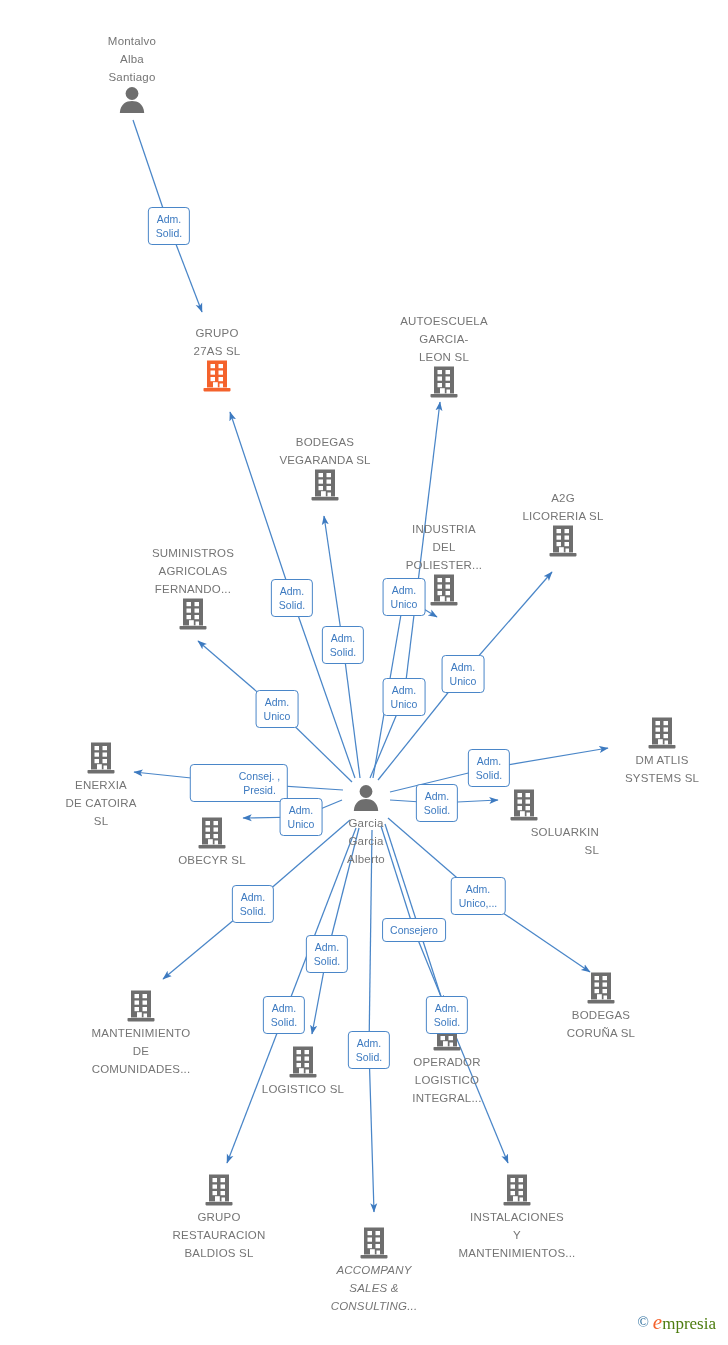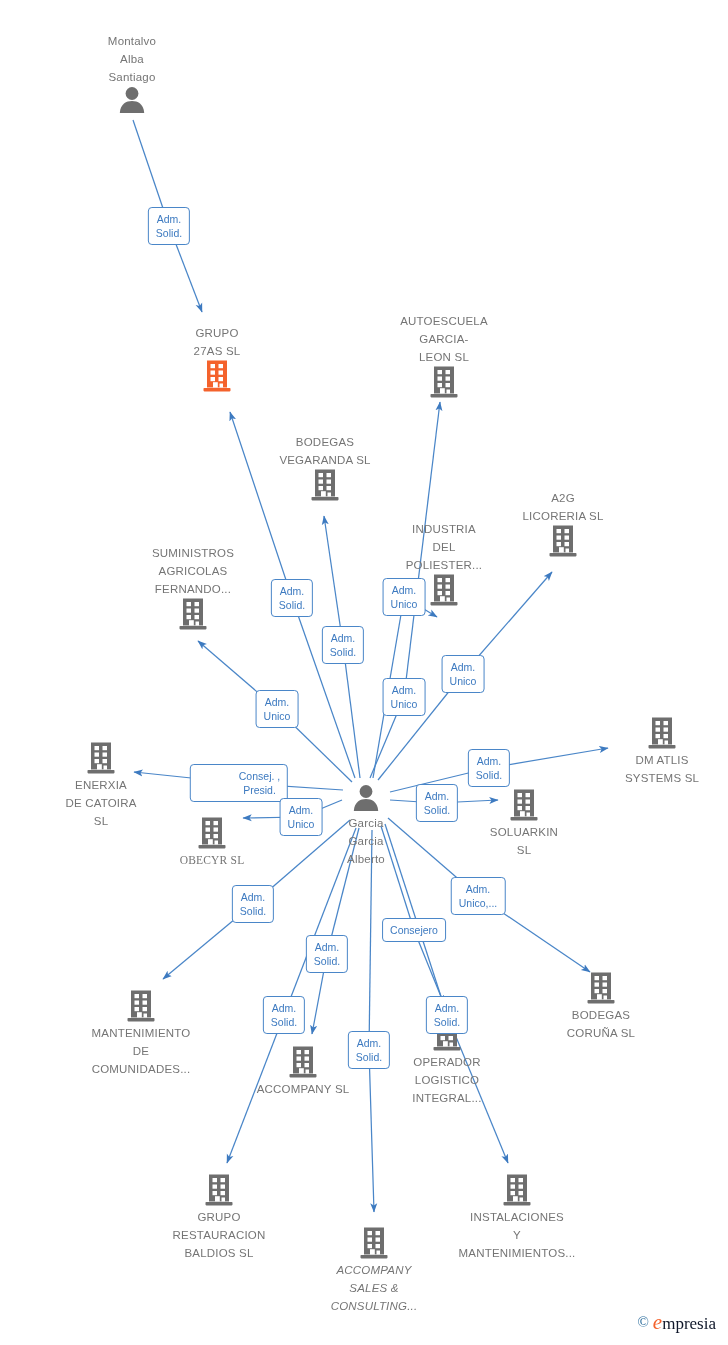--- a/index.html
+++ b/index.html
@@ -72,21 +72,21 @@
   .watermark .wm-c {
     font-size: 15px;
     color: #2e6f9e;
   }
   .watermark .wm-e {
     color: #f4622c;
     font-size: 21px;
     font-style: italic;
   }
   .watermark .wm-rest {
-    color: #0f172a;
+    color: #4d7c0f;
     font-size: 17px;
   }
 </style>
 </head>
 <body>
 
 <div id="canvas">
 
   <svg id="edges" viewBox="0 0 728 1345" xmlns="http://www.w3.org/2000/svg">
     <defs>
@@ -229,21 +229,21 @@
             <rect x="8.5" y="11.5" width="4.5" height="4.2" fill="#fff"></rect>
             <rect x="16.5" y="11.5" width="4.5" height="4.2" fill="#fff"></rect>
             <rect x="8.5" y="18" width="4.5" height="4.2" fill="#fff"></rect>
             <rect x="16.5" y="18" width="4.5" height="4.2" fill="#fff"></rect>
             <rect x="11" y="23.2" width="4.8" height="5.3" fill="#fff"></rect>
             <rect x="17.5" y="24.5" width="3.5" height="4" fill="#fff"></rect>
             <rect x="1.5" y="29" width="27" height="3.4" rx="0.8" fill="#6e6e6e"></rect>
           </svg></span><span class="node-label">ENERXIA
 DE CATOIRA
 SL</span></div>
-      <div class="node below" style="left: 212px; top: 816px; font-family: Liberation Serif, serif;"><span><svg class="node-icon" width="30" height="34" viewBox="0 0 30 34" xmlns="http://www.w3.org/2000/svg">
+      <div class="node below" style="left: 212px; top: 816px;"><span><svg class="node-icon" width="30" height="34" viewBox="0 0 30 34" xmlns="http://www.w3.org/2000/svg">
             <rect x="5" y="1.5" width="20" height="27" fill="#6e6e6e"></rect>
             <rect x="8.5" y="5" width="4.5" height="4.2" fill="#fff"></rect>
             <rect x="16.5" y="5" width="4.5" height="4.2" fill="#fff"></rect>
             <rect x="8.5" y="11.5" width="4.5" height="4.2" fill="#fff"></rect>
             <rect x="16.5" y="11.5" width="4.5" height="4.2" fill="#fff"></rect>
             <rect x="8.5" y="18" width="4.5" height="4.2" fill="#fff"></rect>
             <rect x="16.5" y="18" width="4.5" height="4.2" fill="#fff"></rect>
             <rect x="11" y="23.2" width="4.8" height="5.3" fill="#fff"></rect>
             <rect x="17.5" y="24.5" width="3.5" height="4" fill="#fff"></rect>
             <rect x="1.5" y="29" width="27" height="3.4" rx="0.8" fill="#6e6e6e"></rect>
@@ -260,21 +260,21 @@
             <rect x="16.5" y="5" width="4.5" height="4.2" fill="#fff"></rect>
             <rect x="8.5" y="11.5" width="4.5" height="4.2" fill="#fff"></rect>
             <rect x="16.5" y="11.5" width="4.5" height="4.2" fill="#fff"></rect>
             <rect x="8.5" y="18" width="4.5" height="4.2" fill="#fff"></rect>
             <rect x="16.5" y="18" width="4.5" height="4.2" fill="#fff"></rect>
             <rect x="11" y="23.2" width="4.8" height="5.3" fill="#fff"></rect>
             <rect x="17.5" y="24.5" width="3.5" height="4" fill="#fff"></rect>
             <rect x="1.5" y="29" width="27" height="3.4" rx="0.8" fill="#6e6e6e"></rect>
           </svg></span><span class="node-label">DM ATLIS
 SYSTEMS SL</span></div>
-      <div class="node below" style="left: 524px; top: 788px;"><span><svg class="node-icon" width="30" height="34" viewBox="0 0 30 34" xmlns="http://www.w3.org/2000/svg">
+      <div class="node below" style="left: 524px; top: 788px; text-align: right;"><span><svg class="node-icon" width="30" height="34" viewBox="0 0 30 34" xmlns="http://www.w3.org/2000/svg">
             <rect x="5" y="1.5" width="20" height="27" fill="#6e6e6e"></rect>
             <rect x="8.5" y="5" width="4.5" height="4.2" fill="#fff"></rect>
             <rect x="16.5" y="5" width="4.5" height="4.2" fill="#fff"></rect>
             <rect x="8.5" y="11.5" width="4.5" height="4.2" fill="#fff"></rect>
             <rect x="16.5" y="11.5" width="4.5" height="4.2" fill="#fff"></rect>
             <rect x="8.5" y="18" width="4.5" height="4.2" fill="#fff"></rect>
             <rect x="16.5" y="18" width="4.5" height="4.2" fill="#fff"></rect>
             <rect x="11" y="23.2" width="4.8" height="5.3" fill="#fff"></rect>
             <rect x="17.5" y="24.5" width="3.5" height="4" fill="#fff"></rect>
             <rect x="1.5" y="29" width="27" height="3.4" rx="0.8" fill="#6e6e6e"></rect>
@@ -311,21 +311,21 @@
             <rect x="5" y="1.5" width="20" height="27" fill="#6e6e6e"></rect>
             <rect x="8.5" y="5" width="4.5" height="4.2" fill="#fff"></rect>
             <rect x="16.5" y="5" width="4.5" height="4.2" fill="#fff"></rect>
             <rect x="8.5" y="11.5" width="4.5" height="4.2" fill="#fff"></rect>
             <rect x="16.5" y="11.5" width="4.5" height="4.2" fill="#fff"></rect>
             <rect x="8.5" y="18" width="4.5" height="4.2" fill="#fff"></rect>
             <rect x="16.5" y="18" width="4.5" height="4.2" fill="#fff"></rect>
             <rect x="11" y="23.2" width="4.8" height="5.3" fill="#fff"></rect>
             <rect x="17.5" y="24.5" width="3.5" height="4" fill="#fff"></rect>
             <rect x="1.5" y="29" width="27" height="3.4" rx="0.8" fill="#6e6e6e"></rect>
-          </svg></span><span class="node-label">ACCOMPANY  SL</span></div>
+          </svg></span><span class="node-label">LOGISTICO  SL</span></div>
       <div class="node below" style="left: 447px; top: 1018px;"><span><svg class="node-icon" width="30" height="34" viewBox="0 0 30 34" xmlns="http://www.w3.org/2000/svg">
             <rect x="5" y="1.5" width="20" height="27" fill="#6e6e6e"></rect>
             <rect x="8.5" y="5" width="4.5" height="4.2" fill="#fff"></rect>
             <rect x="16.5" y="5" width="4.5" height="4.2" fill="#fff"></rect>
             <rect x="8.5" y="11.5" width="4.5" height="4.2" fill="#fff"></rect>
             <rect x="16.5" y="11.5" width="4.5" height="4.2" fill="#fff"></rect>
             <rect x="8.5" y="18" width="4.5" height="4.2" fill="#fff"></rect>
             <rect x="16.5" y="18" width="4.5" height="4.2" fill="#fff"></rect>
             <rect x="11" y="23.2" width="4.8" height="5.3" fill="#fff"></rect>
             <rect x="17.5" y="24.5" width="3.5" height="4" fill="#fff"></rect>

